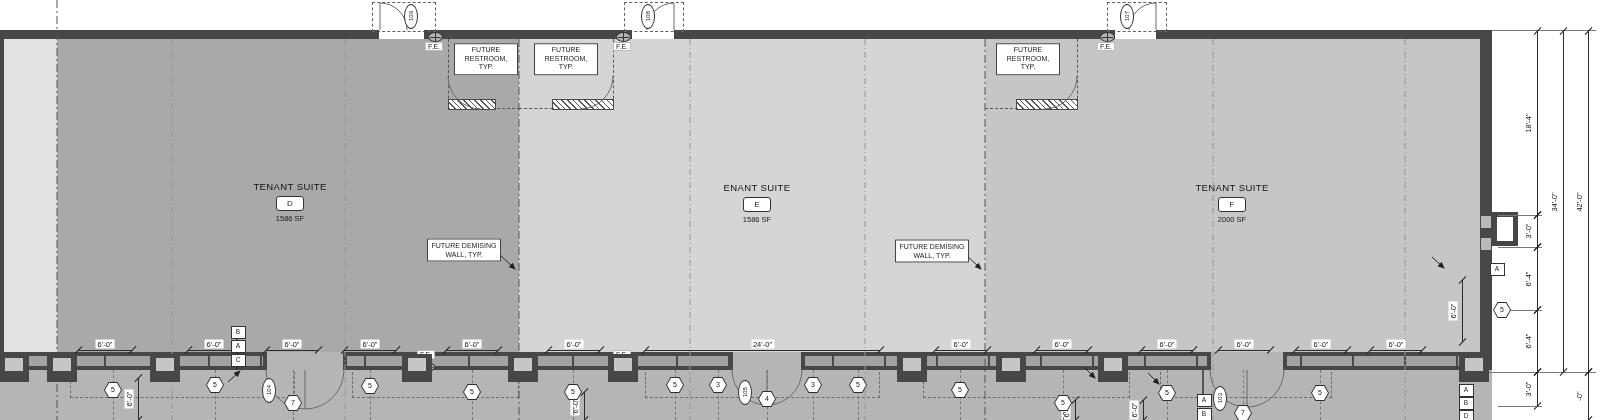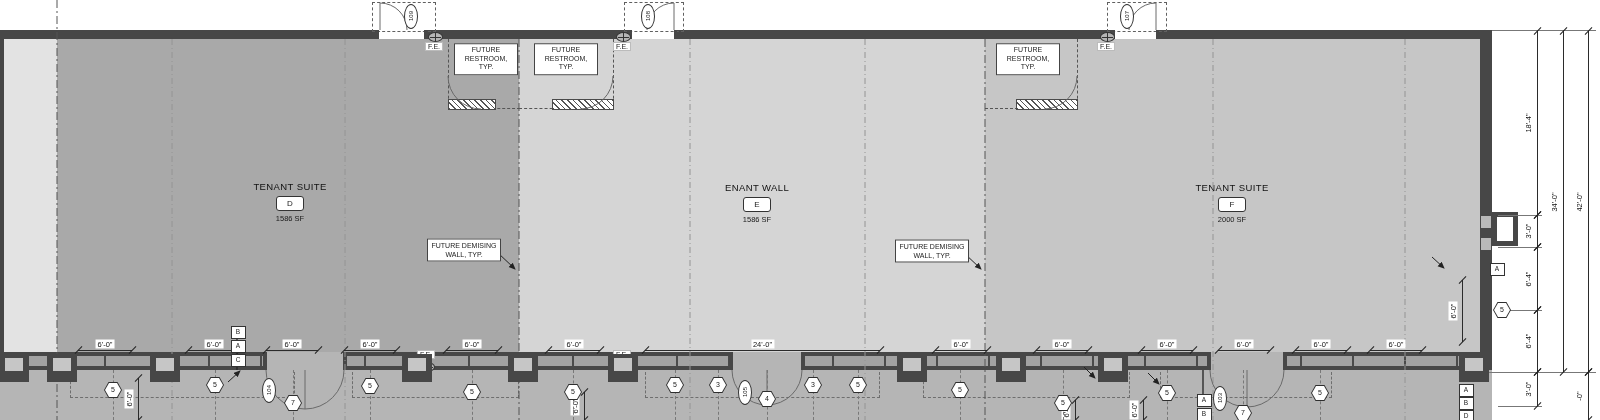--- a/index.html
+++ b/index.html
@@ -128,21 +128,21 @@
   <div class="canopy" style="left:645px;width:233px;"></div>
   <div class="canopy" style="left:923px;width:205px;"></div>
   <div class="canopy" style="left:1160px;width:170px;"></div>
 
   <div class="suite-label" style="left:210px;top:181px;">
     <div class="nm">TENANT SUITE</div>
     <div><span class="ltr">D</span></div>
     <div class="ar">1586 SF</div>
   </div>
   <div class="suite-label" style="left:677px;top:182px;">
-    <div class="nm">ENANT WALL</div>
+    <div class="nm">ENANT SUITE</div>
     <div><span class="ltr">E</span></div>
     <div class="ar">1586 SF</div>
   </div>
   <div class="suite-label" style="left:1152px;top:182px;">
     <div class="nm">TENANT SUITE</div>
     <div><span class="ltr">F</span></div>
     <div class="ar">2000 SF</div>
   </div>
 
   <svg class="overlay" width="1600" height="420">

